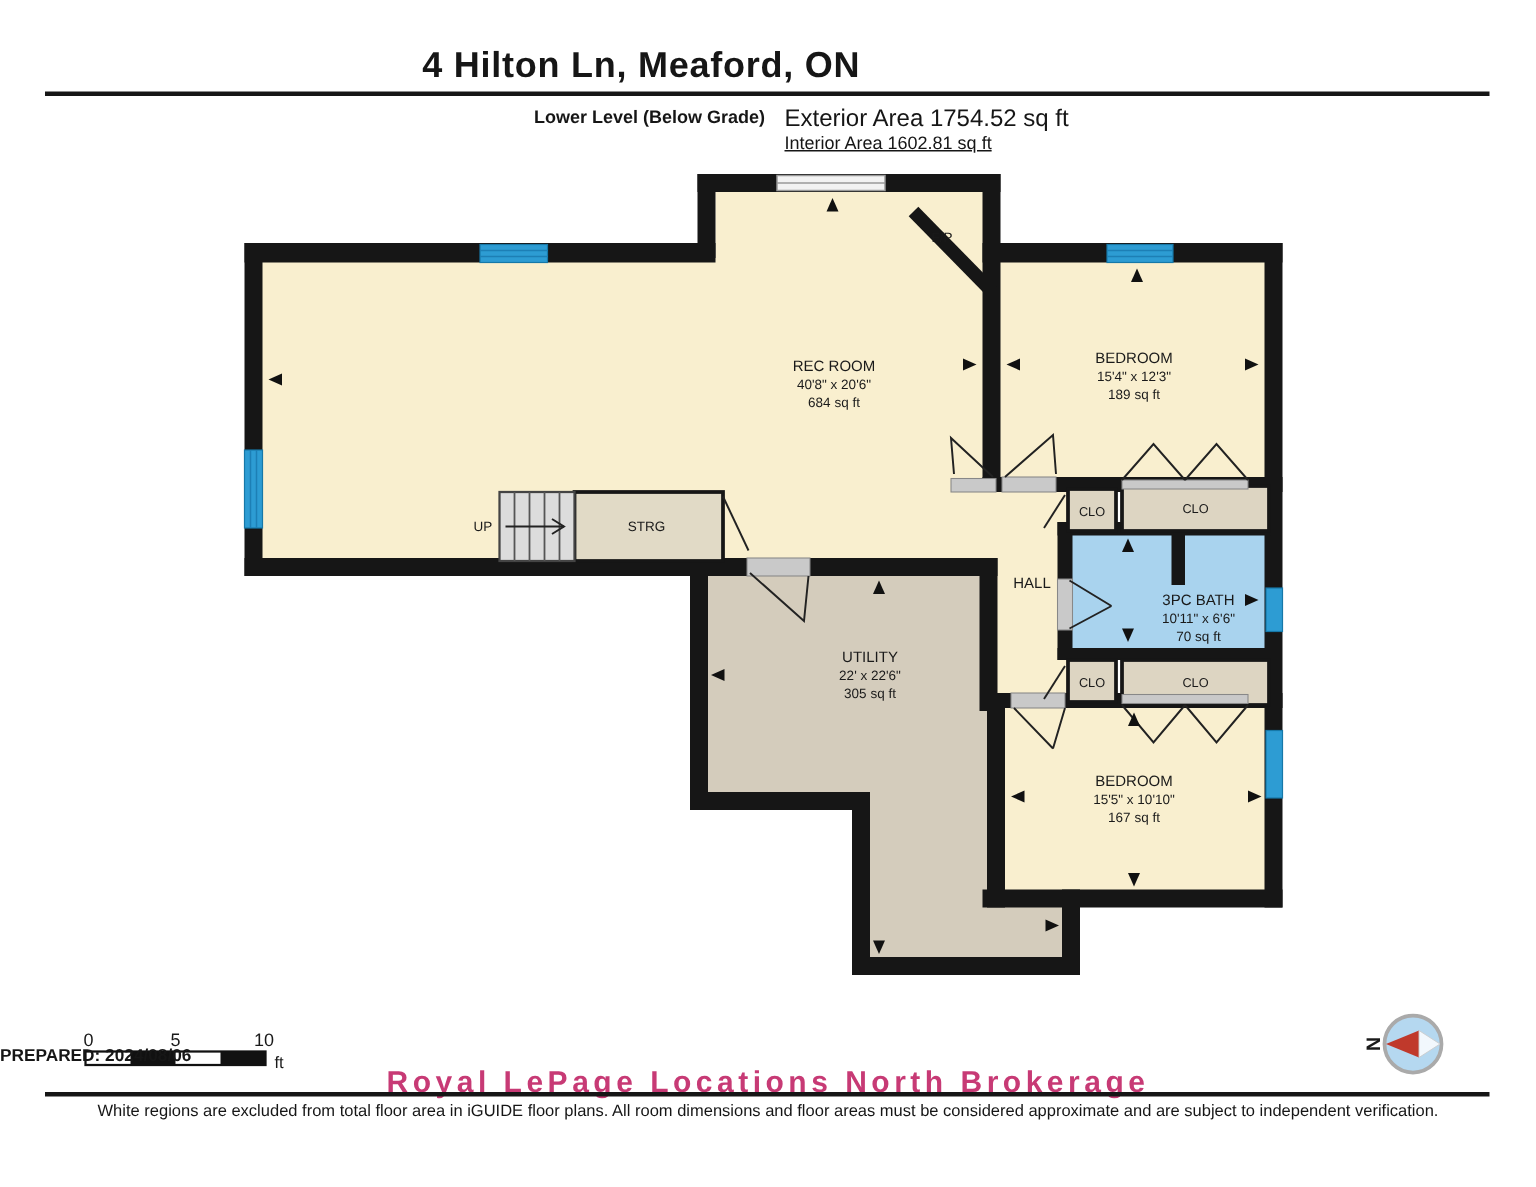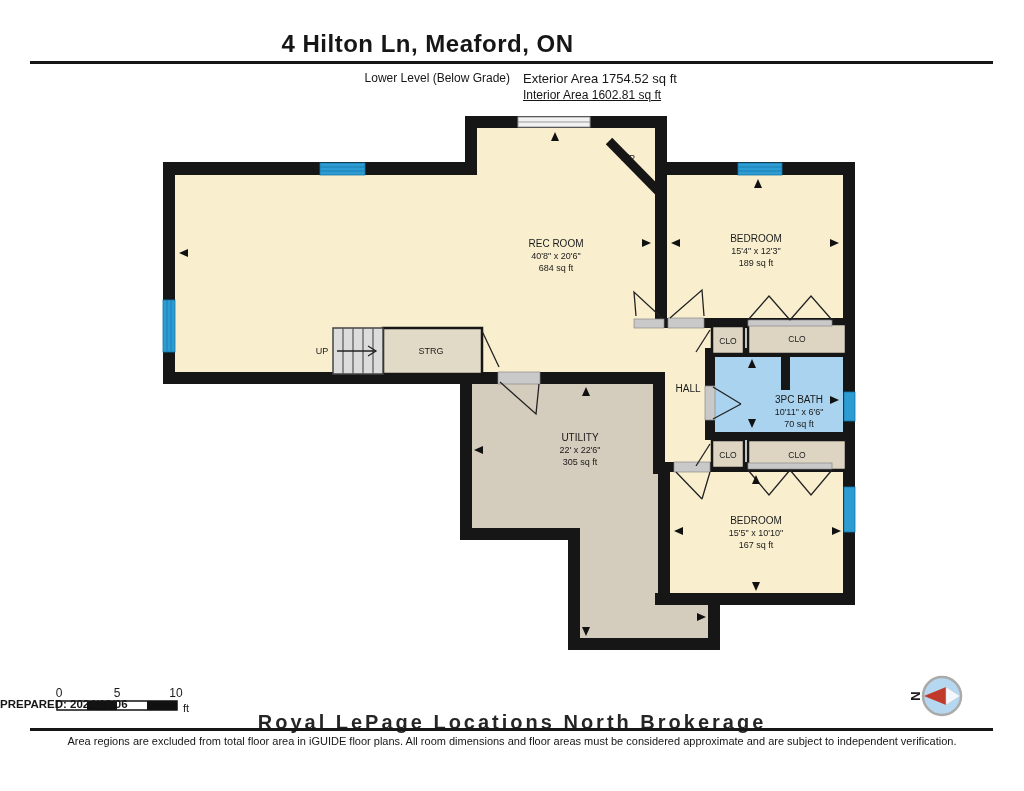--- a/index.html
+++ b/index.html
@@ -6,46 +6,46 @@
   body{
     width:1024px;height:791px;position:relative;background:#ffffff;
     font-family:"Liberation Sans", sans-serif;color:#161616;overflow:hidden;
   }
   .abs{position:absolute;}
   .page-title{
     top:30px;left:0;width:855px;text-align:center;
     font-size:24px;font-weight:bold;letter-spacing:.5px;z-index:3;
   }
   .header-rule{top:61px;left:30px;width:963px;height:3px;background:#161616;z-index:3;}
-  .level-label{top:71px;left:240px;width:270px;text-align:right;font-size:12px;font-weight:normal;z-index:3;}
-  .area-line1{top:71px;left:523px;font-size:13px;z-index:3;}
+  .level-label{top:71px;left:240px;width:270px;text-align:right;font-size:12px;font-weight:bold;z-index:3;}
+  .area-line1{top:71px;left:523px;font-size:16px;z-index:3;}
   .area-line2{top:88px;left:523px;font-size:12px;z-index:3;text-decoration:underline;}
   svg.plan{top:0;left:0;z-index:2;}
   svg text{font-family:"Liberation Sans", sans-serif;fill:#1a1a1a;}
   .watermark{
     top:711px;left:0;width:1024px;text-align:center;white-space:nowrap;
-    font-size:20px;letter-spacing:3px;color:#000000;z-index:1;font-weight:bold;opacity:.85;
+    font-size:20px;letter-spacing:3px;color:#be185d;z-index:1;font-weight:bold;opacity:.85;
   }
   .prepared{top:698px;left:0;width:1024px;text-align:left;font-size:11.5px;font-weight:bold;z-index:3;}
   .footer-rule{top:728px;left:30px;width:963px;height:3px;background:#161616;z-index:3;}
   .disclaimer{top:735px;left:0;width:1024px;text-align:center;font-size:11px;z-index:3;}
 </style>
 </head>
 <body>
 
 <div class="abs page-title">4 Hilton Ln, Meaford, ON</div>
 <div class="abs header-rule"></div>
 <div class="abs level-label">Lower Level (Below Grade)</div>
 <div class="abs area-line1">Exterior Area 1754.52 sq ft</div>
 <div class="abs area-line2">Interior Area 1602.81 sq ft</div>
 
 <div class="abs watermark">Royal LePage Locations North Brokerage</div>
 <div class="abs prepared">PREPARED: 2024/08/06</div>
 <div class="abs footer-rule"></div>
-<div class="abs disclaimer">Area regions are excluded from total floor area in iGUIDE floor plans. All room dimensions and floor areas must be considered approximate and are subject to independent verification.</div>
+<div class="abs disclaimer">White regions are excluded from total floor area in iGUIDE floor plans. All room dimensions and floor areas must be considered approximate and are subject to independent verification.</div>
 
 <svg class="abs plan" width="1024" height="791" viewBox="0 0 1024 791">
 
   <g>
     <path d="M477,125 H658 V375 H172 V172 H477 Z" fill="#f9efcf"></path>
     <rect x="653" y="322" width="60" height="145" fill="#f9efcf"></rect>
     <rect x="664" y="172" width="182" height="150" fill="#f9efcf"></rect>
     <rect x="667" y="469" width="178" height="128" fill="#f9efcf"></rect>
     <rect x="713" y="355" width="132" height="80" fill="#a9d3ee"></rect>
     <path d="M472,384 H658 V598 H712 V640 H578 V530 H472 Z" fill="#d4ccbc"></path>

